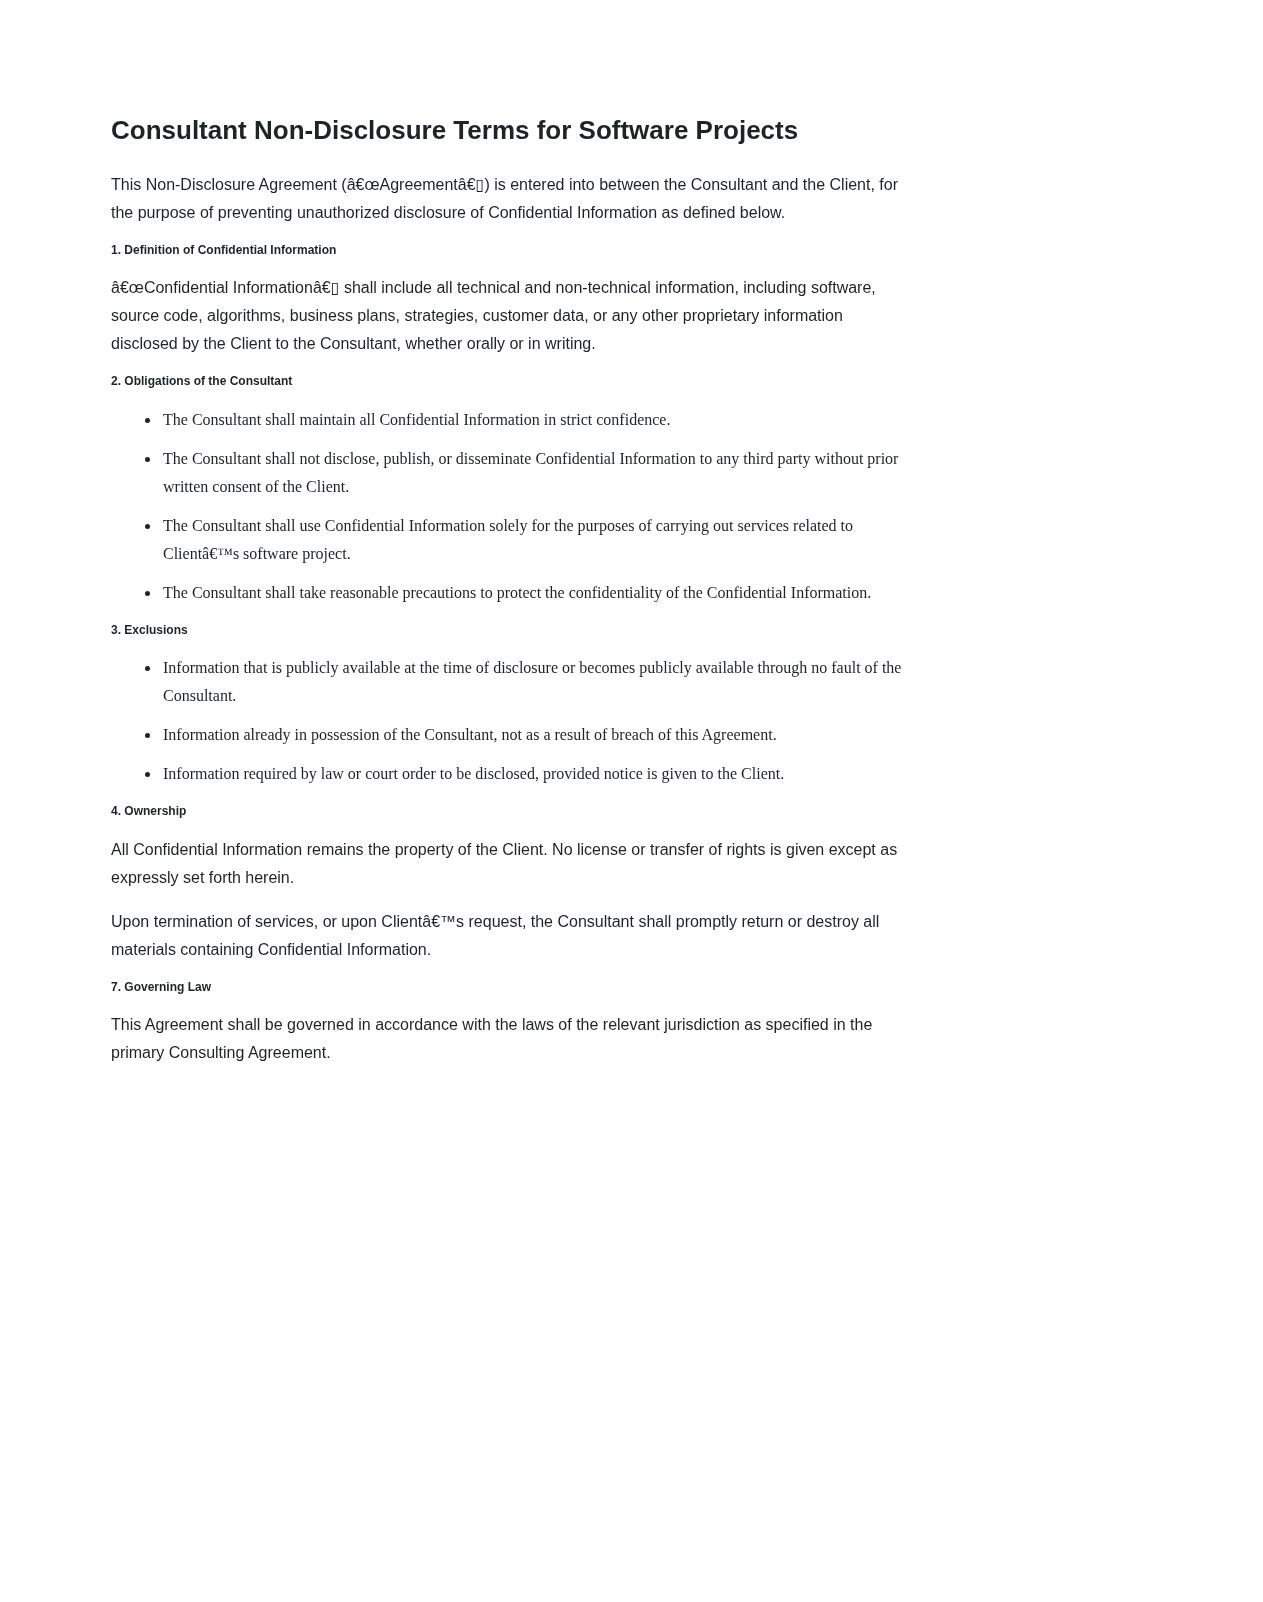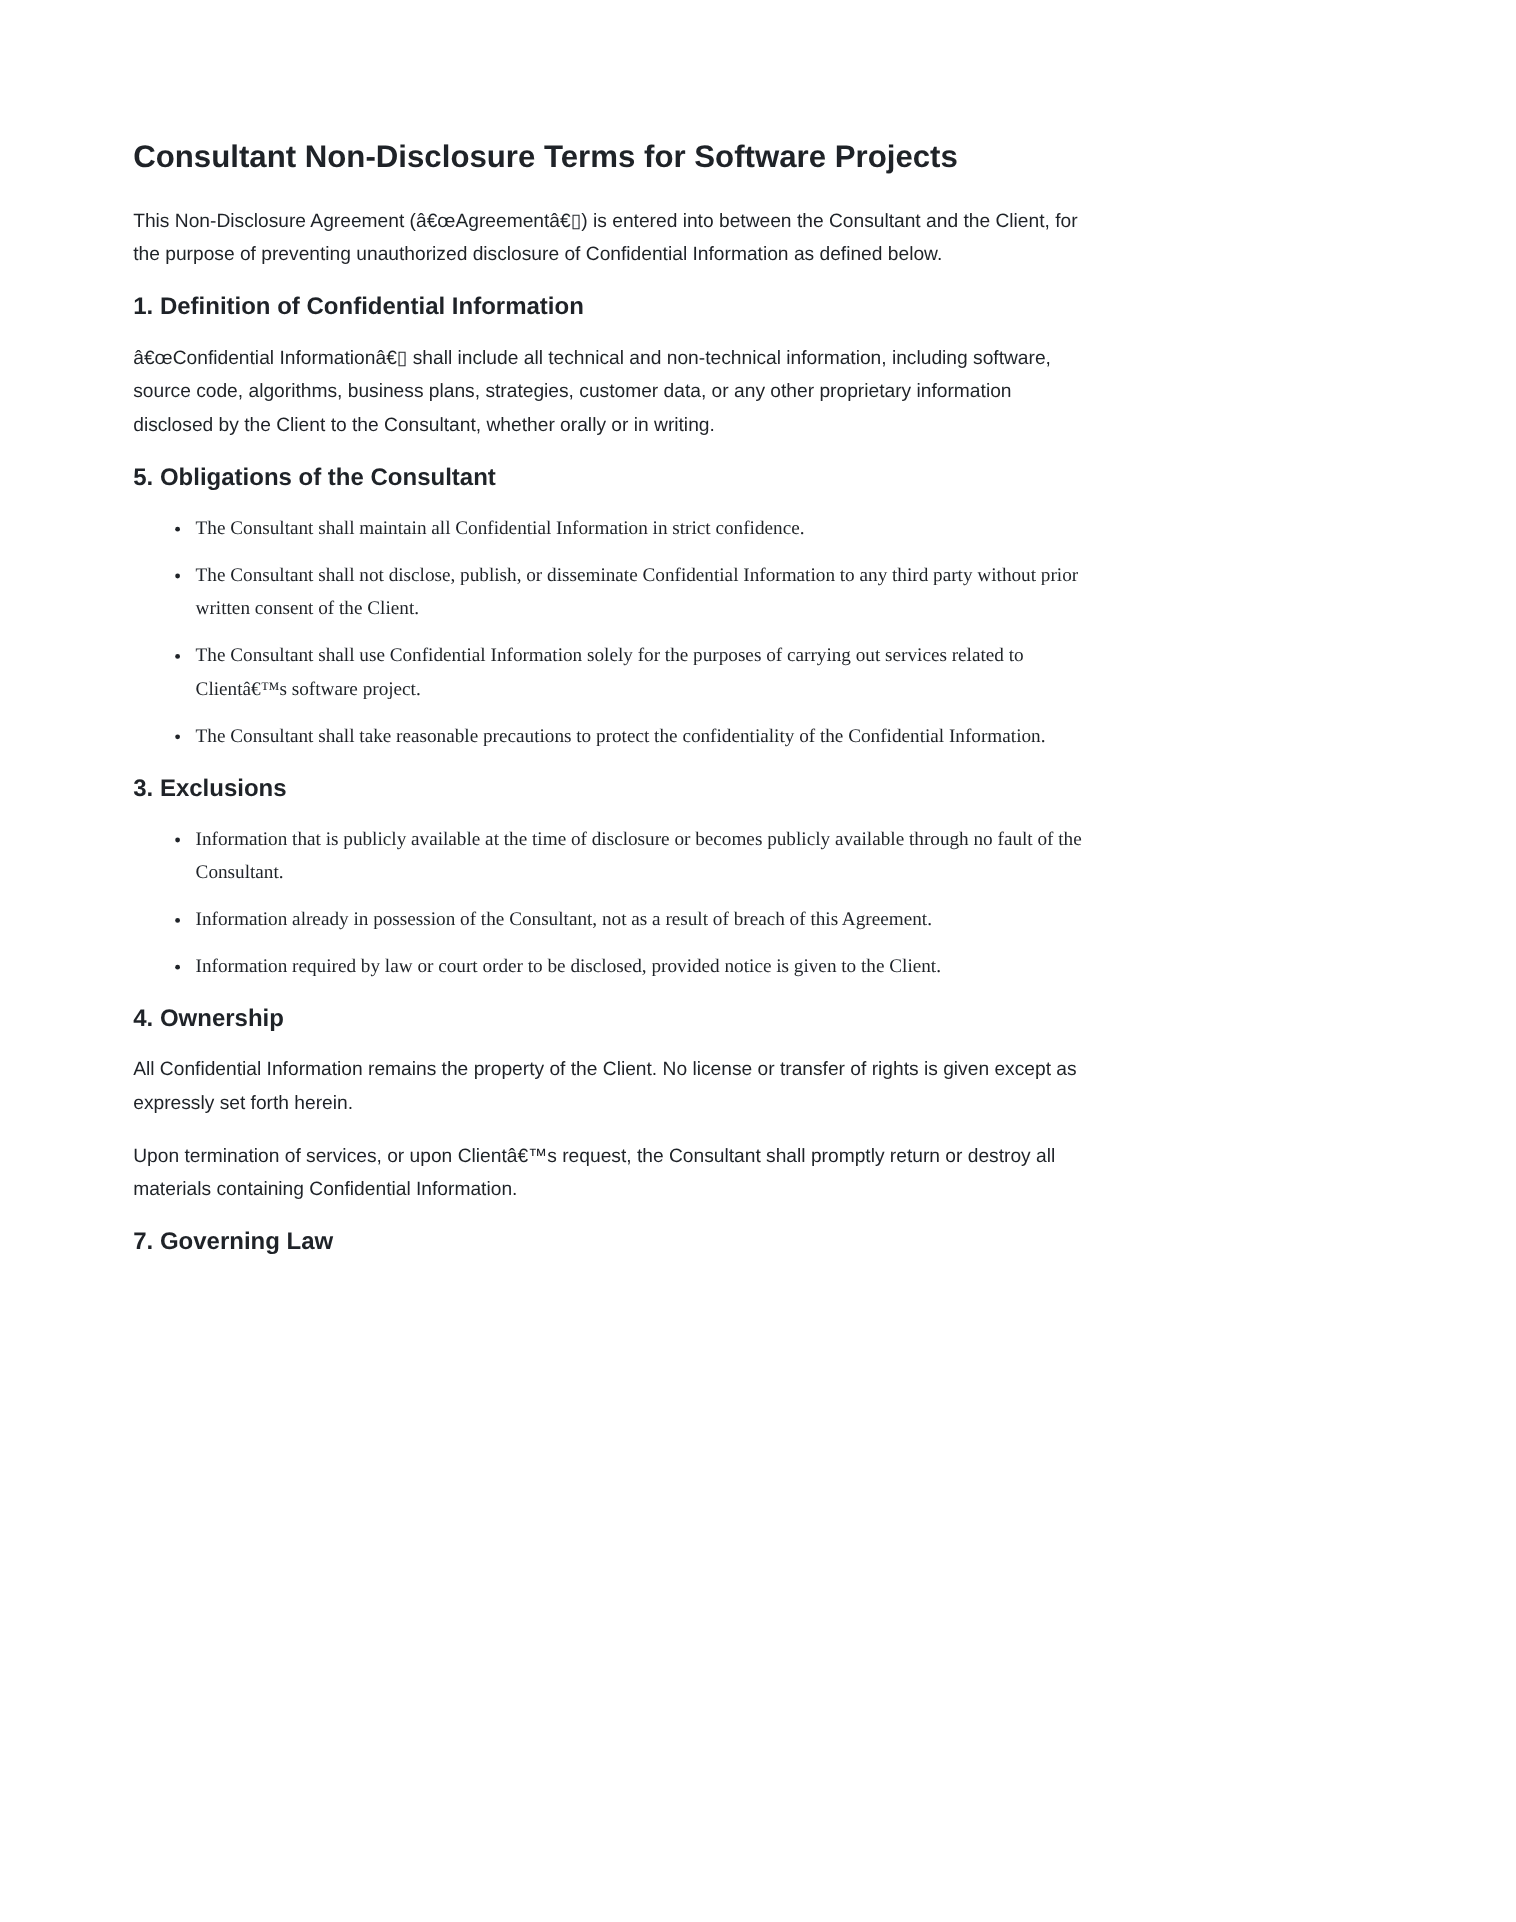--- a/index.html
+++ b/index.html
@@ -14,21 +14,21 @@
     font-size: 16px;
     line-height: 1.75;
   }
   h1.doc-title {
     font-size: 26px;
     line-height: 1.25;
     font-weight: 700;
     margin: 0 0 24px 0;
   }
   h3.sec-heading {
-    font-size: 20px;
+    font-size: 12px;
     line-height: 1.3;
     font-weight: 700;
     margin: 12px 0 16px 0;
   }
   p { margin: 16px 0; }
   ul.bullets {
     margin: 16px 0;
     padding-left: 50px;
     list-style: disc outside;
     font-family: Liberation Serif, serif;
@@ -44,21 +44,21 @@
   <h1 class="doc-title">Consultant Non-Disclosure Terms for Software Projects</h1>
 
   <p class="intro">This Non-Disclosure Agreement (â€œAgreementâ€▯) is entered into between the Consultant and the Client, for the purpose of preventing unauthorized disclosure of Confidential Information as defined below.</p>
 
   <div>
       <section>
         <h3 class="sec-heading">1. Definition of Confidential Information</h3>
         <p>â€œConfidential Informationâ€▯ shall include all technical and non-technical information, including software, source code, algorithms, business plans, strategies, customer data, or any other proprietary information disclosed by the Client to the Consultant, whether orally or in writing.</p>
       </section>
       <section>
-        <h3 class="sec-heading">5. Obligations of the Consultant</h3>
+        <h3 class="sec-heading">2. Obligations of the Consultant</h3>
         <ul class="bullets">
           <li>The Consultant shall maintain all Confidential Information in strict confidence.</li>
           <li>The Consultant shall not disclose, publish, or disseminate Confidential Information to any third party without prior written consent of the Client.</li>
           <li>The Consultant shall use Confidential Information solely for the purposes of carrying out services related to Clientâ€™s software project.</li>
           <li>The Consultant shall take reasonable precautions to protect the confidentiality of the Confidential Information.</li>
         </ul>
       </section>
       <section>
         <h3 class="sec-heading">3. Exclusions</h3>
         <ul class="bullets">
@@ -69,16 +69,17 @@
       </section>
       <section>
         <h3 class="sec-heading">4. Ownership</h3>
         <p>All Confidential Information remains the property of the Client. No license or transfer of rights is given except as expressly set forth herein.</p>
       </section>
       <section>
         <p>Upon termination of services, or upon Clientâ€™s request, the Consultant shall promptly return or destroy all materials containing Confidential Information.</p>
       </section>
       <section>
         <h3 class="sec-heading">7. Governing Law</h3>
+        <p>This Agreement shall be governed in accordance with the laws of the relevant jurisdiction as specified in the primary Consulting Agreement.</p>
       </section>
     </div>
 
 </div>
 
 </body></html>

